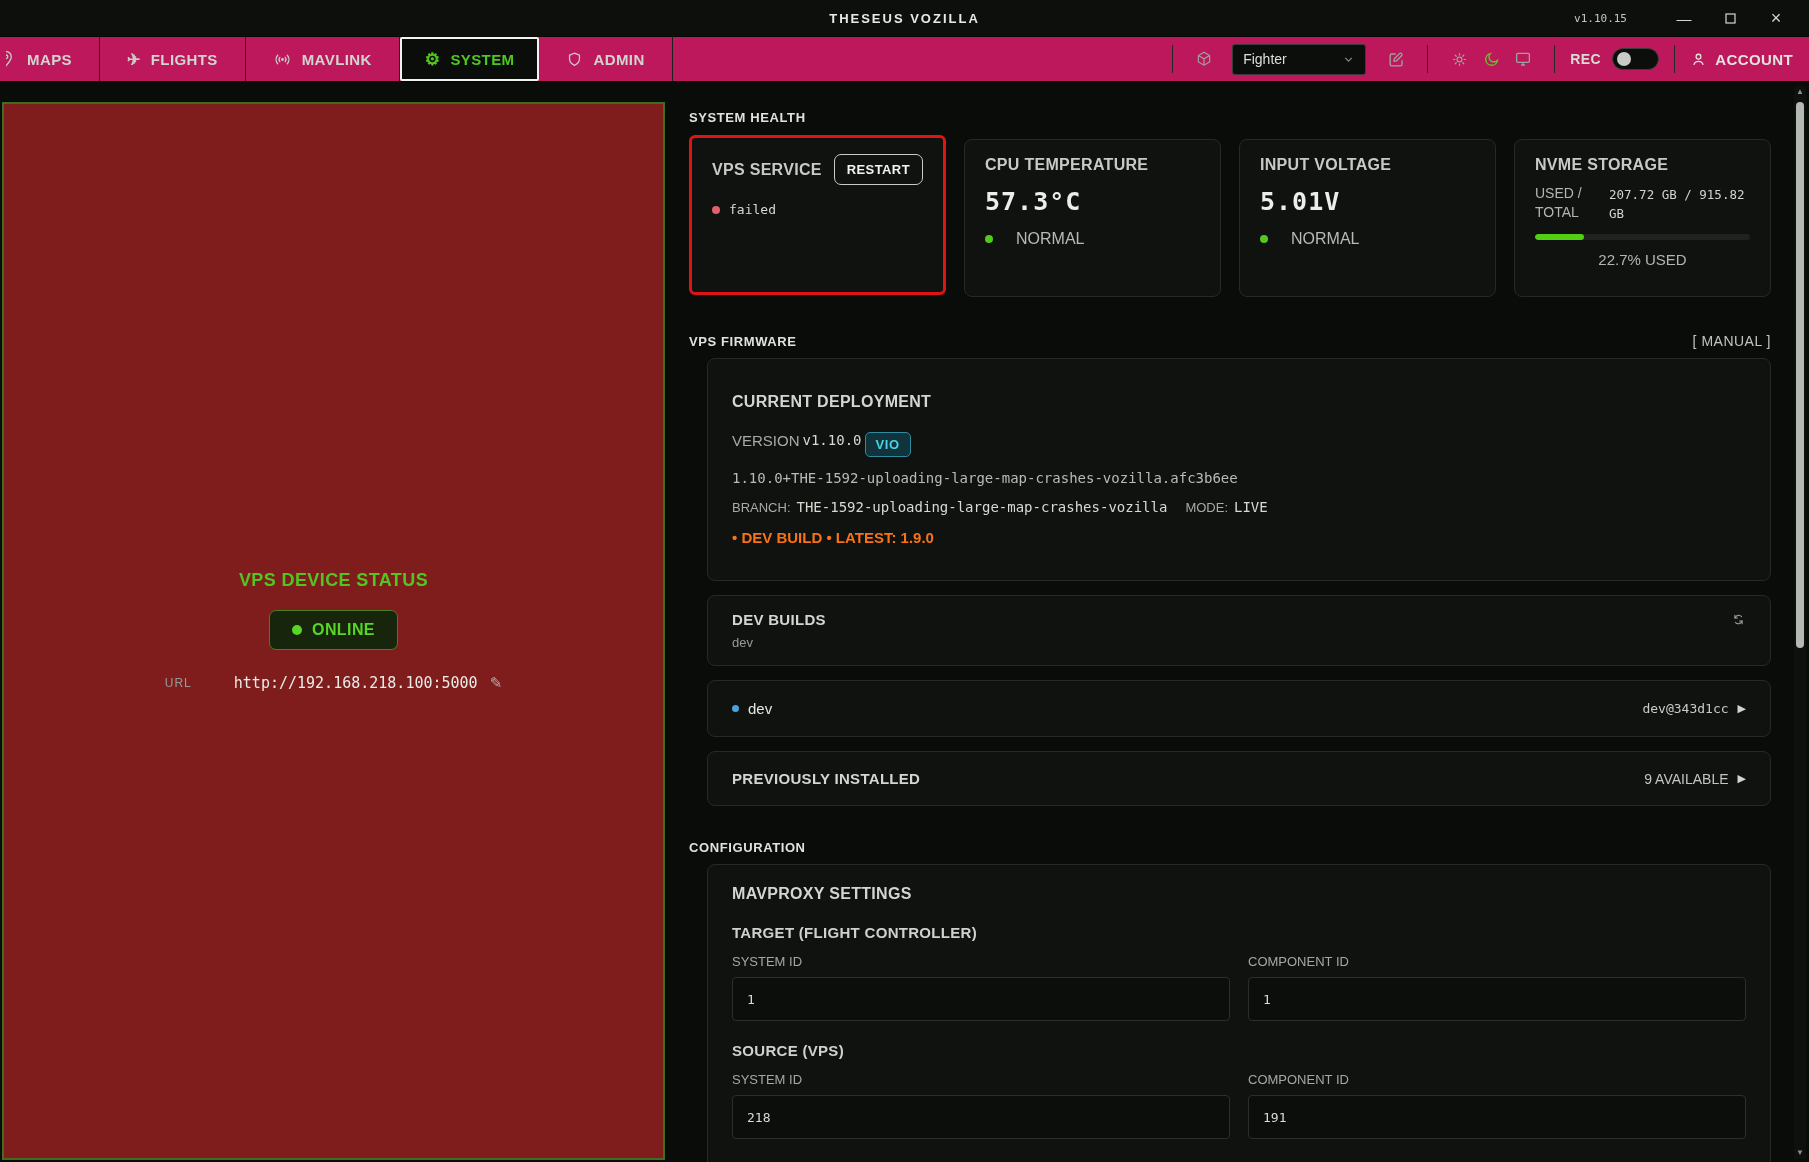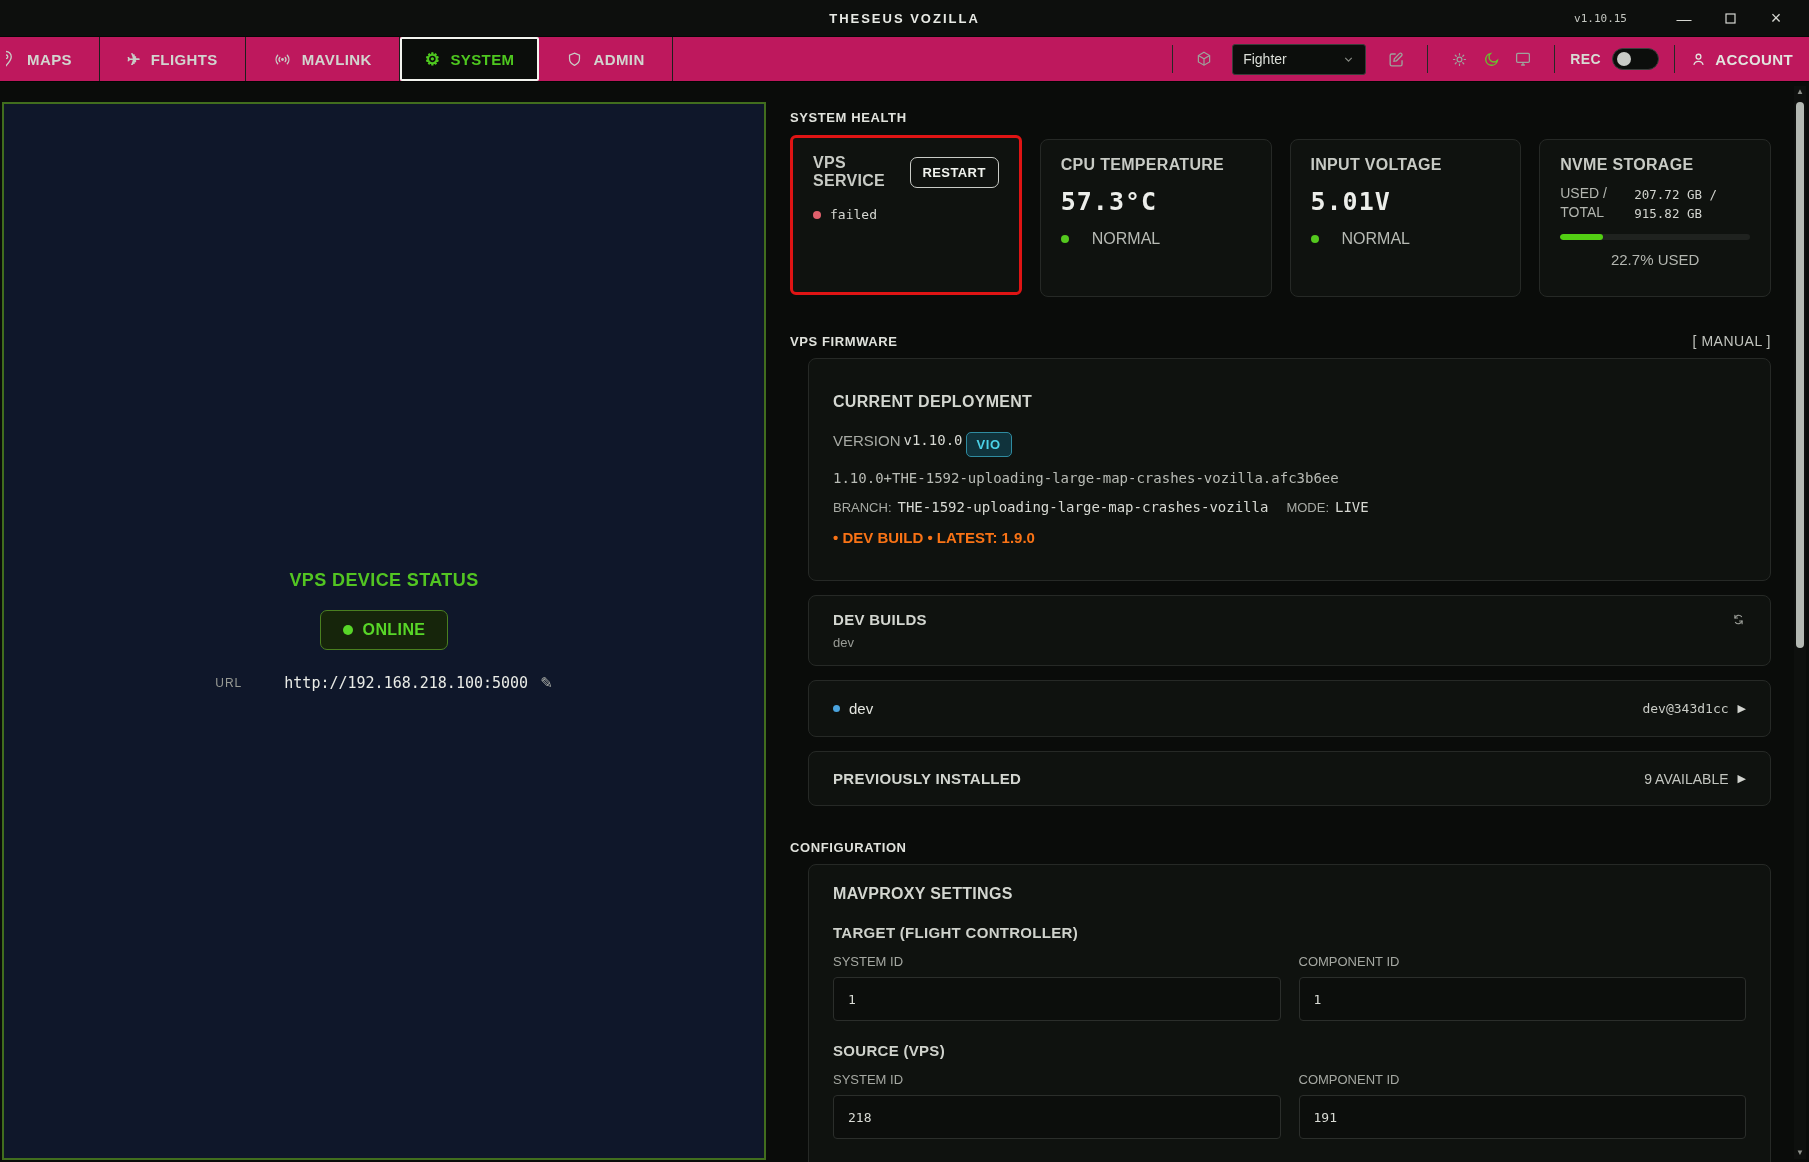--- a/index.html
+++ b/index.html
@@ -29,21 +29,21 @@
   .iconbtn.moon { color:#69c32d; }
   .rec-wrap { display:flex; align-items:center; }
   .rec-label { font-size:14px; font-weight:bold; letter-spacing:.5px; color:#d8dbd4; }
   .toggle { width:47px; height:22px; border-radius:11px; border:1px solid #3b3e3b; background:#0c0e0c; position:relative; margin-left:11px; }
   .toggle .knob { position:absolute; left:4px; top:3px; width:14px; height:14px; border-radius:50%; background:#c8cbc6; }
   .account { display:flex; align-items:center; gap:8px; font-size:15px; font-weight:bold; letter-spacing:.4px; color:#e2e4de; }
 
   
   .main { display:flex; height:1080px; }
 
-  .left-panel { width:764px; margin:20px 0 2px 2px; border:2px solid #416e1e; background:#0f172a; display:flex; flex-direction:column; align-items:center; justify-content:center; flex:none; }
+  .left-panel { width:663px; margin:20px 0 2px 2px; border:2px solid #416e1e; background:#7f1d1d; display:flex; flex-direction:column; align-items:center; justify-content:center; flex:none; }
   .dev-status-title { font-size:18px; font-weight:bold; letter-spacing:.4px; color:#52c522; }
   .online-badge { margin-top:19px; display:flex; align-items:center; gap:10px; padding:10px 22px; border:1px solid #4a7f20; border-radius:7px; background:#16250b; color:#58d628; font-weight:bold; font-size:16px; letter-spacing:.4px; }
   .dot { display:inline-block; border-radius:50%; flex:none; }
   .dot-g { width:10px; height:10px; background:#58d628; }
   .url-row { margin-top:24px; display:flex; align-items:center; }
   .url-label { font-size:12px; letter-spacing:1px; color:#989b95; margin-right:42px; }
   .url-value { font-family:"DejaVu Sans Mono",monospace; font-size:15px; color:#eaece7; }
   .url-edit { color:#abaea8; font-size:15px; margin-left:12px; }
 
   .right { flex:1; padding:28px 38px 0 24px; overflow:hidden; }

